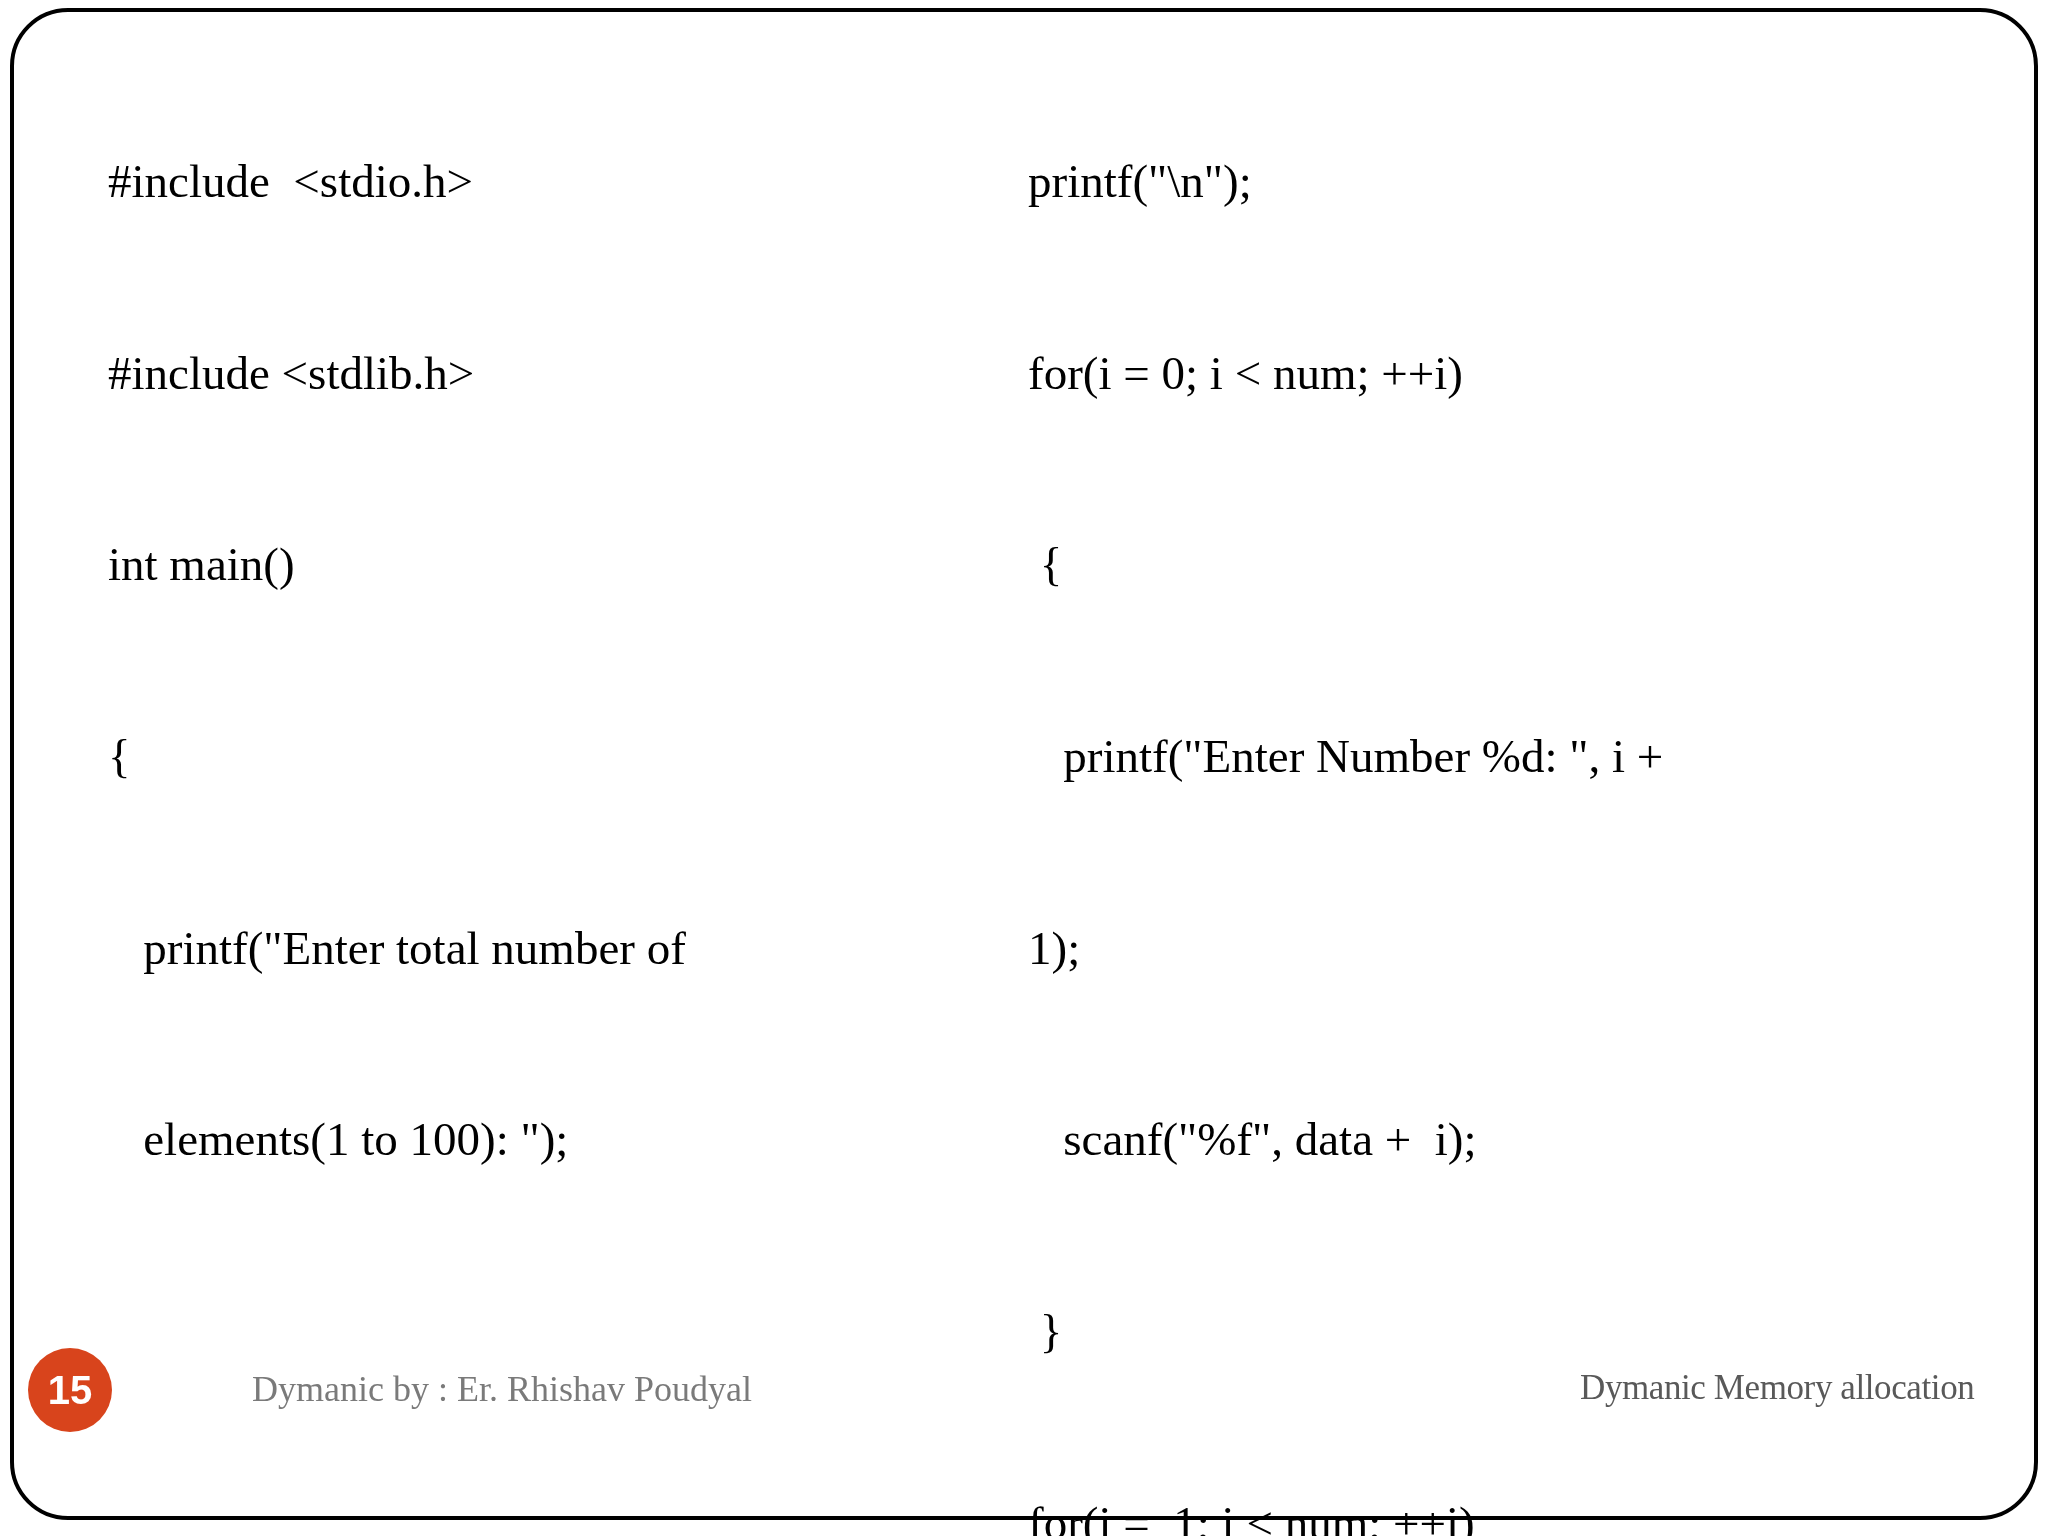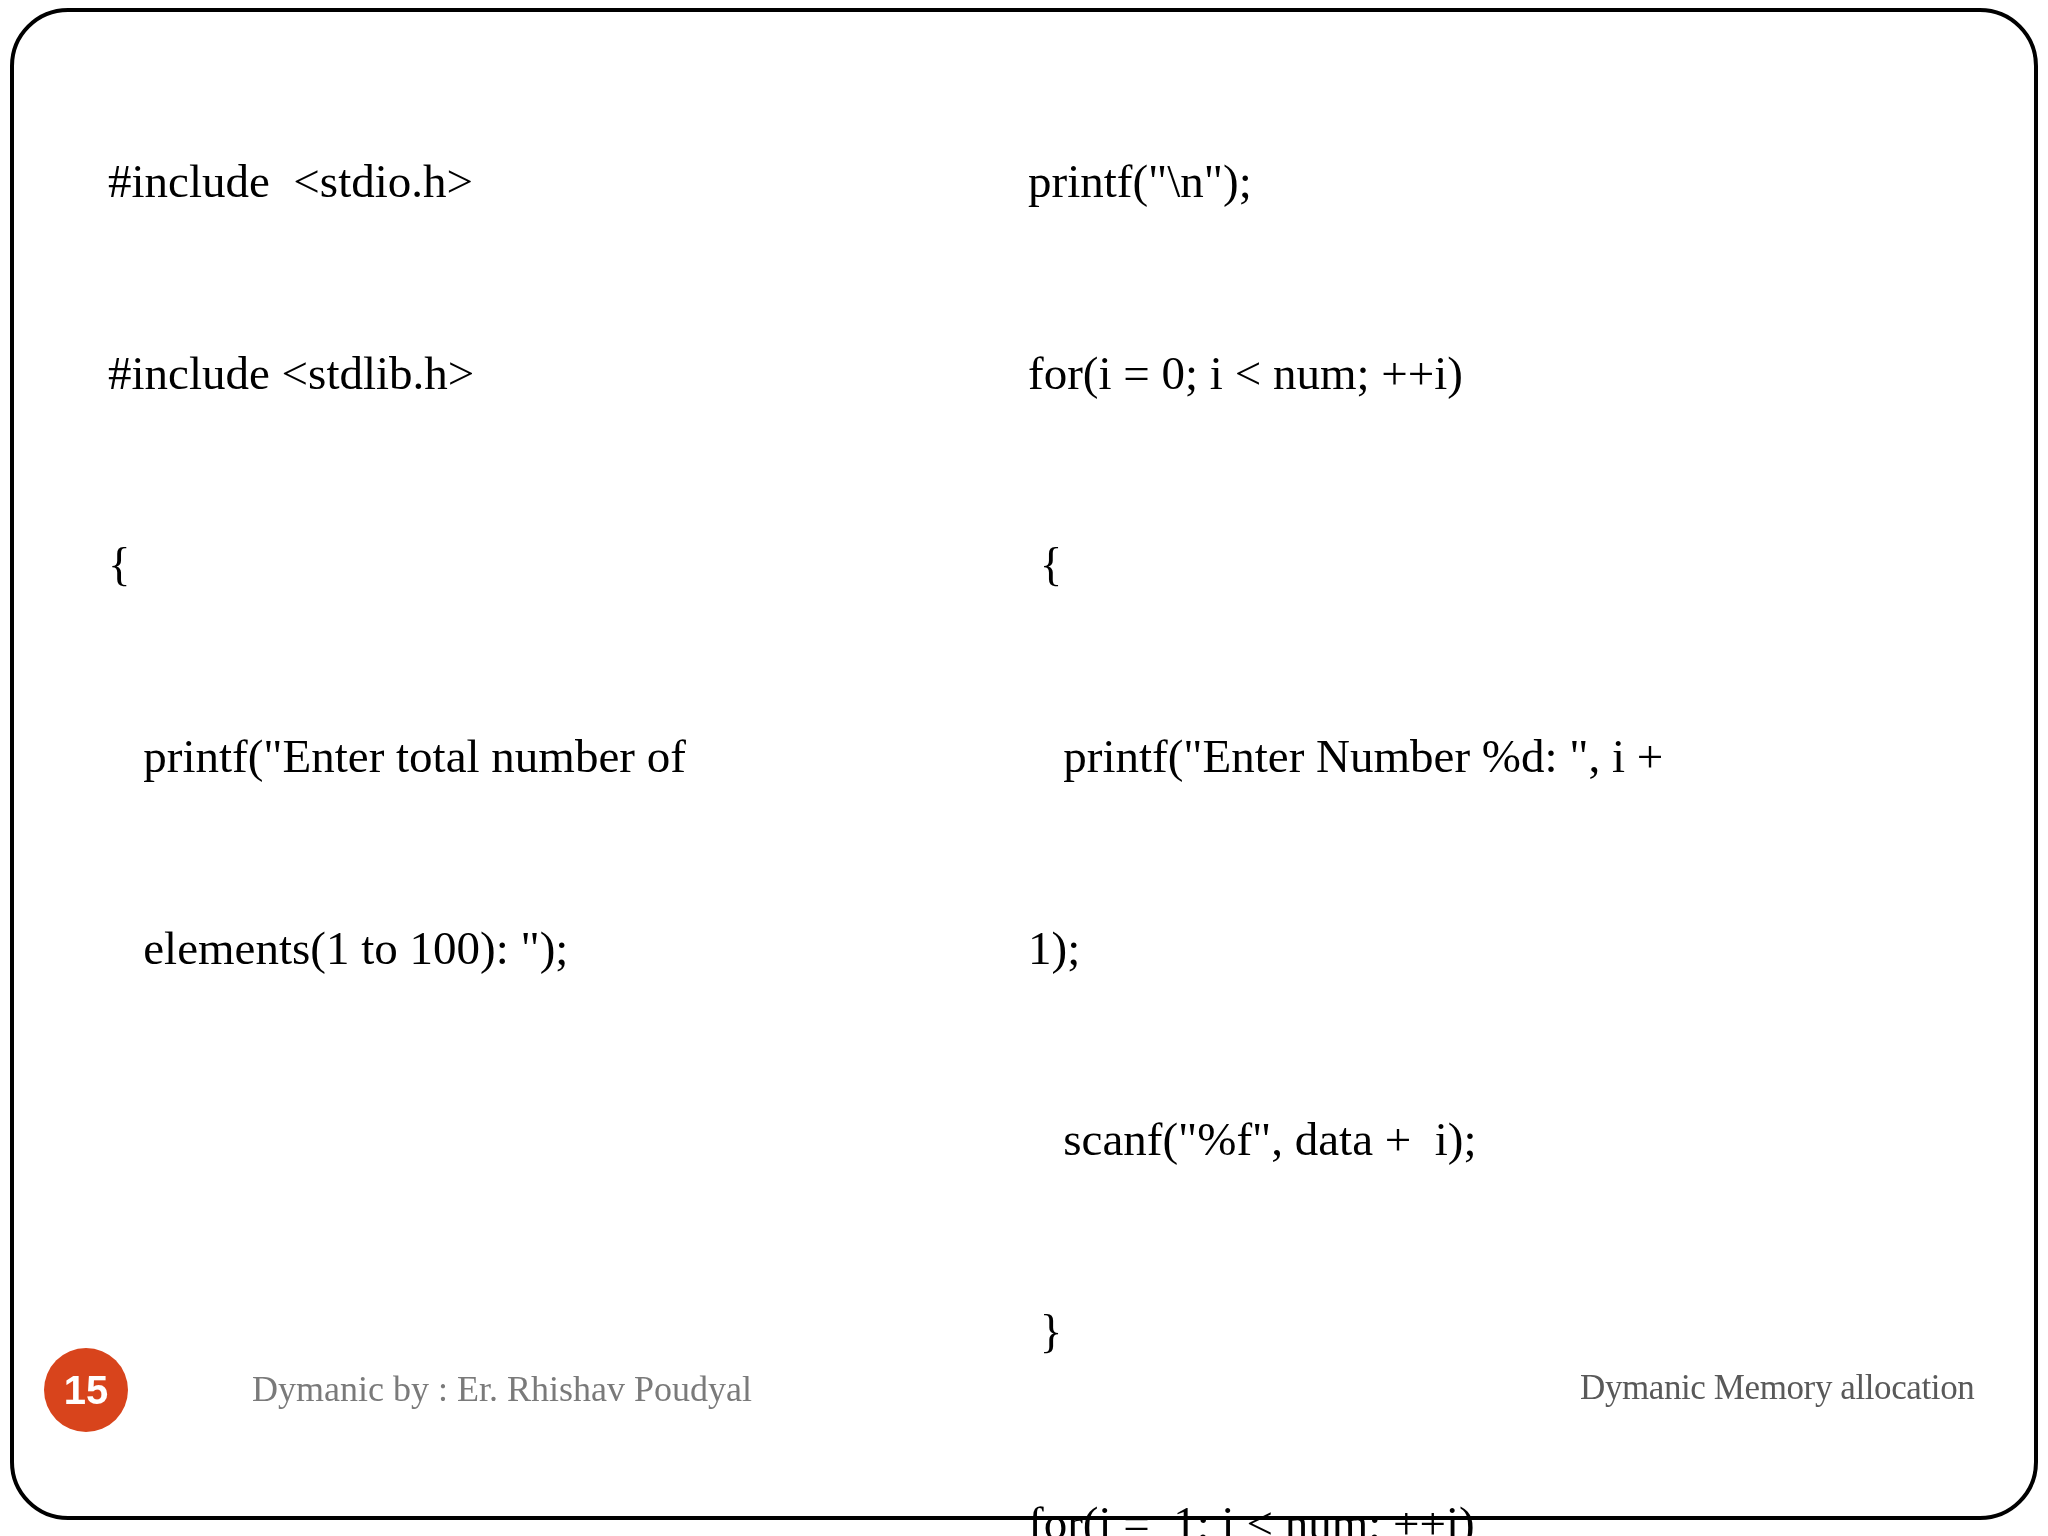--- a/index.html
+++ b/index.html
@@ -56,21 +56,21 @@
   }
 
   .code-line {
     display: block;
     white-space: pre-wrap;
   }
 
   
   #page-number-badge {
     position: absolute;
-    left: 44px;
+    left: 28px;
     top: 1348px;
     width: 84px;
     height: 84px;
     border-radius: 50%;
     background: #D8441C;
     color: #ffffff;
     font-family: "Liberation Sans", "DejaVu Sans", sans-serif;
     font-size: 40px;
     font-weight: bold;
     display: flex;
@@ -103,20 +103,21 @@
 </head>
 <body>
 
 <div id="slide-frame"></div>
 
 <div id="code-columns">
 
   <div class="code-col" id="code-col-left">
     <span class="code-line">#include  &lt;stdio.h&gt;</span>
     <span class="code-line">#include &lt;stdlib.h&gt;</span>
+    <span class="code-line">int main()</span>
     <span class="code-line">{</span>
     <span class="code-line">   printf("Enter total number of</span>
     <span class="code-line">   elements(1 to 100): ");</span>
     
     
     
     
     
     
     

